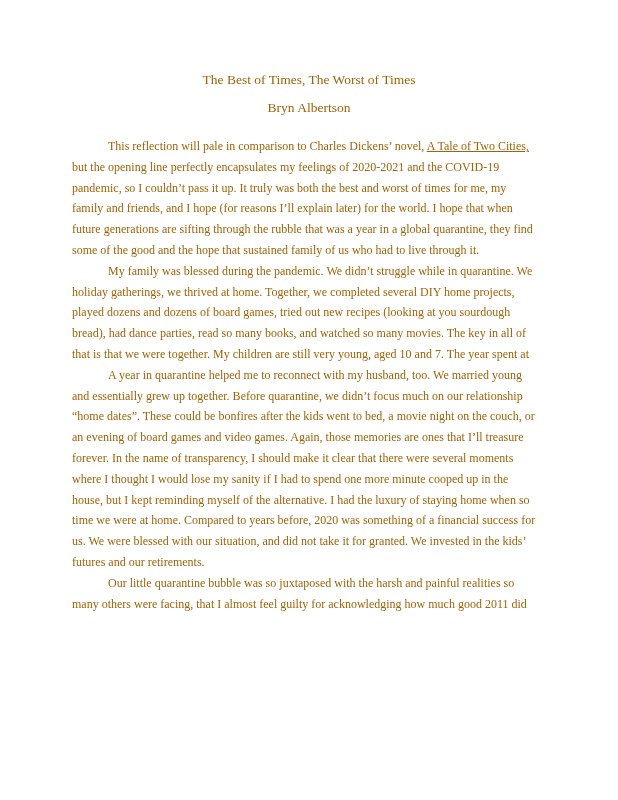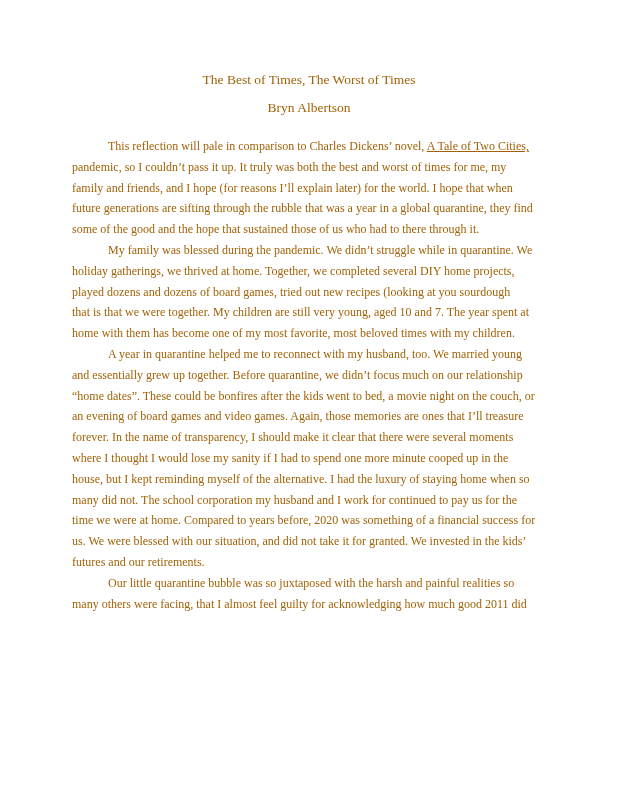--- a/index.html
+++ b/index.html
@@ -56,41 +56,41 @@
 <body>
 
 <div class="page" style="color: #a16207; background: rgb(255, 255, 255);">
   <div class="title-block">
     <h1>The Best of Times, The Worst of Times</h1>
     <div>Bryn Albertson</div>
   </div>
   <div class="doc-body">
       <div class="paragraph">
         <div class="line indent"><span class="run-n">This reflection will pale in comparison to Charles Dickens’ novel, </span><span class="run-u">A Tale of Two Cities,</span></div>
+        <div class="line"><span class="run-n">but the opening line perfectly encapsulates my feelings of 2020-2021 and the COVID-19</span></div>
         <div class="line"><span class="run-n">pandemic, so I couldn’t pass it up. It truly was both the best and worst of times for me, my</span></div>
         <div class="line"><span class="run-n">family and friends, and I hope (for reasons I’ll explain later) for the world. I hope that when</span></div>
         <div class="line"><span class="run-n">future generations are sifting through the rubble that was a year in a global quarantine, they find</span></div>
-        <div class="line"><span class="run-n">some of the good and the hope that sustained those of us who had to there through it.</span></div>
+        <div class="line"><span class="run-n">some of the good and the hope that sustained family of us who had to live through it.</span></div>
       </div>
       <div class="paragraph">
         <div class="line indent"><span class="run-n">My family was blessed during the pandemic. We didn’t struggle while in quarantine. We</span></div>
         <div class="line"><span class="run-n">holiday gatherings, we thrived at home. Together, we completed several DIY home projects,</span></div>
         <div class="line"><span class="run-n">played dozens and dozens of board games, tried out new recipes (looking at you sourdough</span></div>
+        <div class="line"><span class="run-n">bread), had dance parties, read so many books, and watched so many movies. The key in all of</span></div>
         <div class="line"><span class="run-n">that is that we were </span><span class="run-i">together</span><span class="run-n">. My children are still very young, aged 10 and 7. The year spent at</span></div>
-        <div class="line"><span class="run-n">home with them has become one of my most favorite, most beloved times with my children.</span></div>
       </div>
       <div class="paragraph">
         <div class="line indent"><span class="run-n">A year in quarantine helped me to reconnect with my husband, too. We married young</span></div>
         <div class="line"><span class="run-n">and essentially grew up together. Before quarantine, we didn’t focus much on our relationship</span></div>
         <div class="line"><span class="run-n">“home dates”. These could be bonfires after the kids went to bed, a movie night on the couch, or</span></div>
         <div class="line"><span class="run-n">an evening of board games and video games. Again, those memories are ones that I’ll treasure</span></div>
         <div class="line"><span class="run-n">forever. In the name of transparency, I should make it clear that there were several moments</span></div>
         <div class="line"><span class="run-n">where I thought I would lose my sanity if I had to spend one more minute cooped up in the</span></div>
         <div class="line"><span class="run-n">house, but I kept reminding myself of the alternative. I had the luxury of staying home when so</span></div>
-        <div class="line"><span class="run-n">many did not. The school corporation my husband and I work for continued to pay us for the</span></div>
         <div class="line"><span class="run-n">time we were at home. Compared to years before, 2020 was something of a financial success for</span></div>
         <div class="line"><span class="run-n">us. We were blessed with our situation, and did not take it for granted. We invested in the kids’</span></div>
         <div class="line"><span class="run-n">futures and our retirements.</span></div>
       </div>
       <div class="paragraph">
         <div class="line indent"><span class="run-n">Our little quarantine bubble was so juxtaposed with the harsh and painful realities so</span></div>
         <div class="line"><span class="run-n">many others were facing, that I almost feel guilty for acknowledging how much good 2011 did</span></div>
       </div>
     </div>
 </div>

